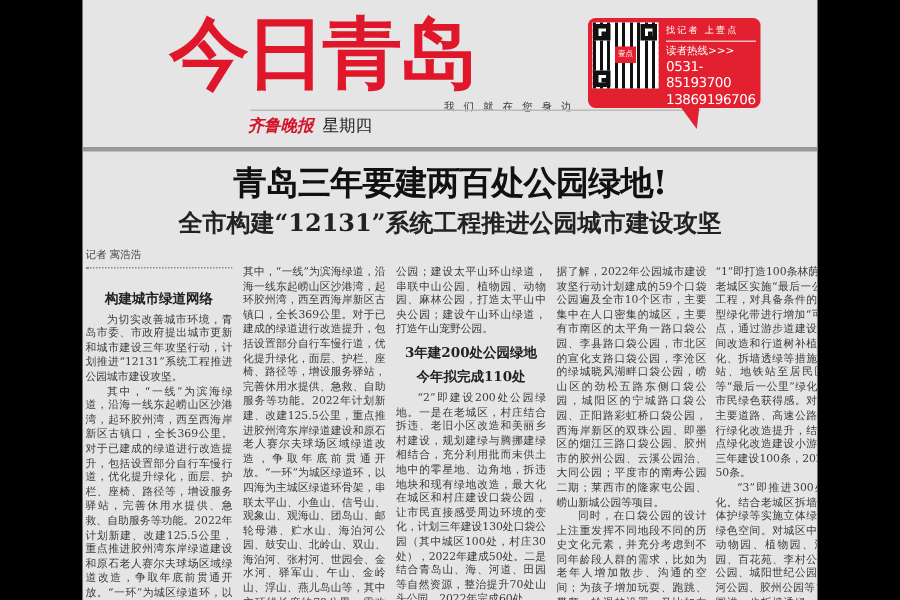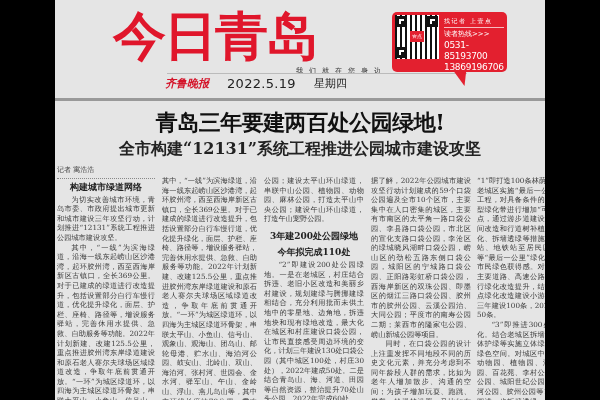--- a/index.html
+++ b/index.html
@@ -18,21 +18,21 @@
   }
   .slogan {
     position: absolute; left: 195px; top: 66px; font-size: 7px; color: #333;
     letter-spacing: 6px; font-family: Liberation Serif, serif; margin-left: 46px;
   }
   .mast-line {
     position: absolute; left: 112px; top: 73px; width: 300px; height: 1px; background: #bbb;
   }
   .dateline {
     position: absolute; left: 110px; top: 76px; height: 14px;
-    display: flex; align-items: center; gap: 18px; font-size: 12px;
+    display: flex; align-items: center; gap: 6px; font-size: 12px;
     font-family: "DejaVu Sans", sans-serif; color: #222;
   }
   .paper-name { color: #d4142a; font-style: italic; font-weight: bold; font-size: 11px; font-family: "DejaVu Serif", serif; }
   .date-num { font-size: 13px; letter-spacing: 0.3px; }
   .weekday { font-size: 11px; }
   .hotline {
     position: absolute; left: 337px; top: 12px; width: 115px; height: 60px;
     background: #e3202f; border-radius: 5px; display: flex; align-items: flex-start; padding: 3px;
   }
   .hotline-tail {
@@ -71,21 +71,21 @@
   
   .col {
     position: absolute; top: 176px; font-size: 7.2px; line-height: 9.6px; color: #3a3a3a;
     text-align: justify; overflow: hidden;
   }
   .col p { text-indent: 2em; margin: 0; }
   .col .sec-title {
     text-align: center; font-weight: bold; font-size: 9px; line-height: 16px; color: #222; text-indent: 0;
   }
   .byline {
-    font-size: 7px; color: #444; border-bottom: 1px dotted #888; padding-bottom: 2px; margin-bottom: 0;
+    font-size: 7px; color: #444; border-bottom: 1px dotted #888; padding-bottom: 2px; margin-bottom: 13px;
     font-family: "DejaVu Sans", sans-serif;
   }
   .col1 { left: 2px; width: 98px; top: 166px; height: 234px; }
   .col2 { left: 107px; width: 95px; height: 224px; }
   .col3 { left: 209px; width: 100px; height: 224px; }
   .col4 { left: 316px; width: 100px; height: 224px; }
   .col5 { left: 422px; width: 98px; height: 224px; }
   .lead-box {
     border: 1px dotted #777; padding: 8px 5px 6px 5px; margin-bottom: 10px; margin-top: -6px;
     font-weight: bold; color: #222; font-size: 7.2px; line-height: 10.4px;
@@ -95,21 +95,20 @@
 </head>
 <body>
 
 <div class="page">
 
   <div class="logo">今日青岛</div>
   <div class="slogan">我们就在您身边</div>
   <div class="mast-line"></div>
   <div class="dateline">
     <span class="paper-name">齐鲁晚报</span>
-    <span class="date-num">2022.5.19</span>
     <span class="weekday">星期四</span>
   </div>
 
   <div class="hotline-tail"></div>
   <div class="hotline">
     <div class="qr">
       <span class="corner c1"></span>
         <span class="corner c2"></span>
         <span class="corner c3"></span>
       <span class="qr-logo">壹点</span>

